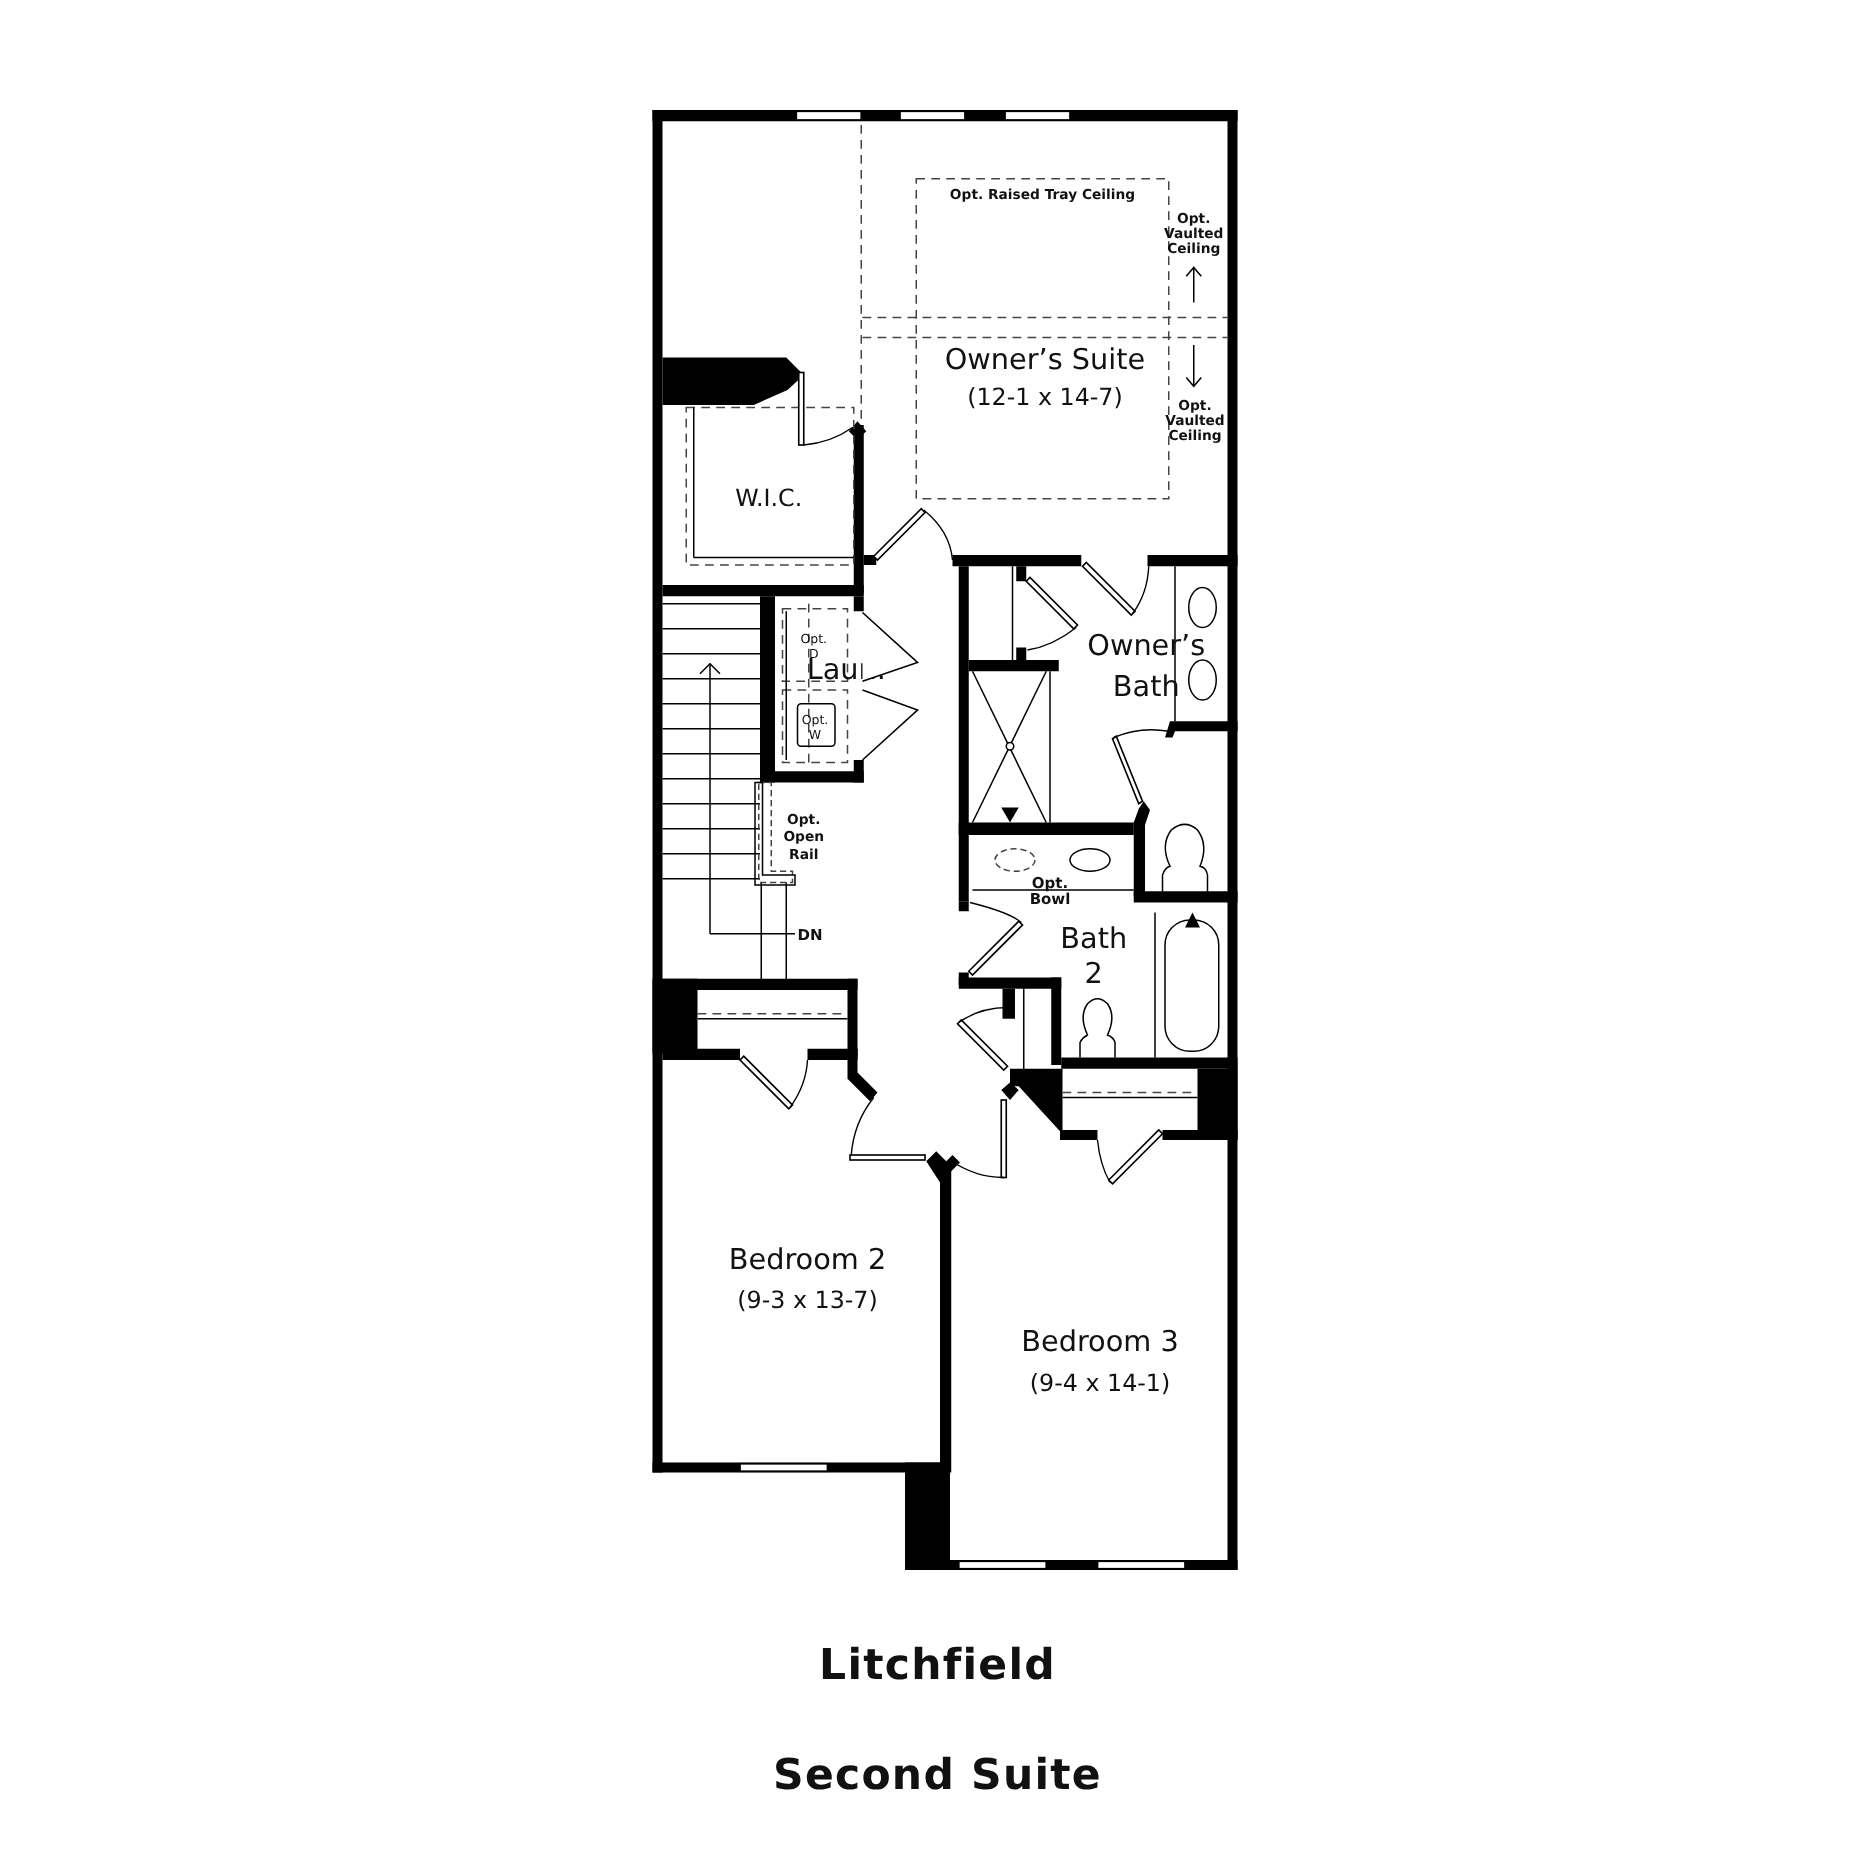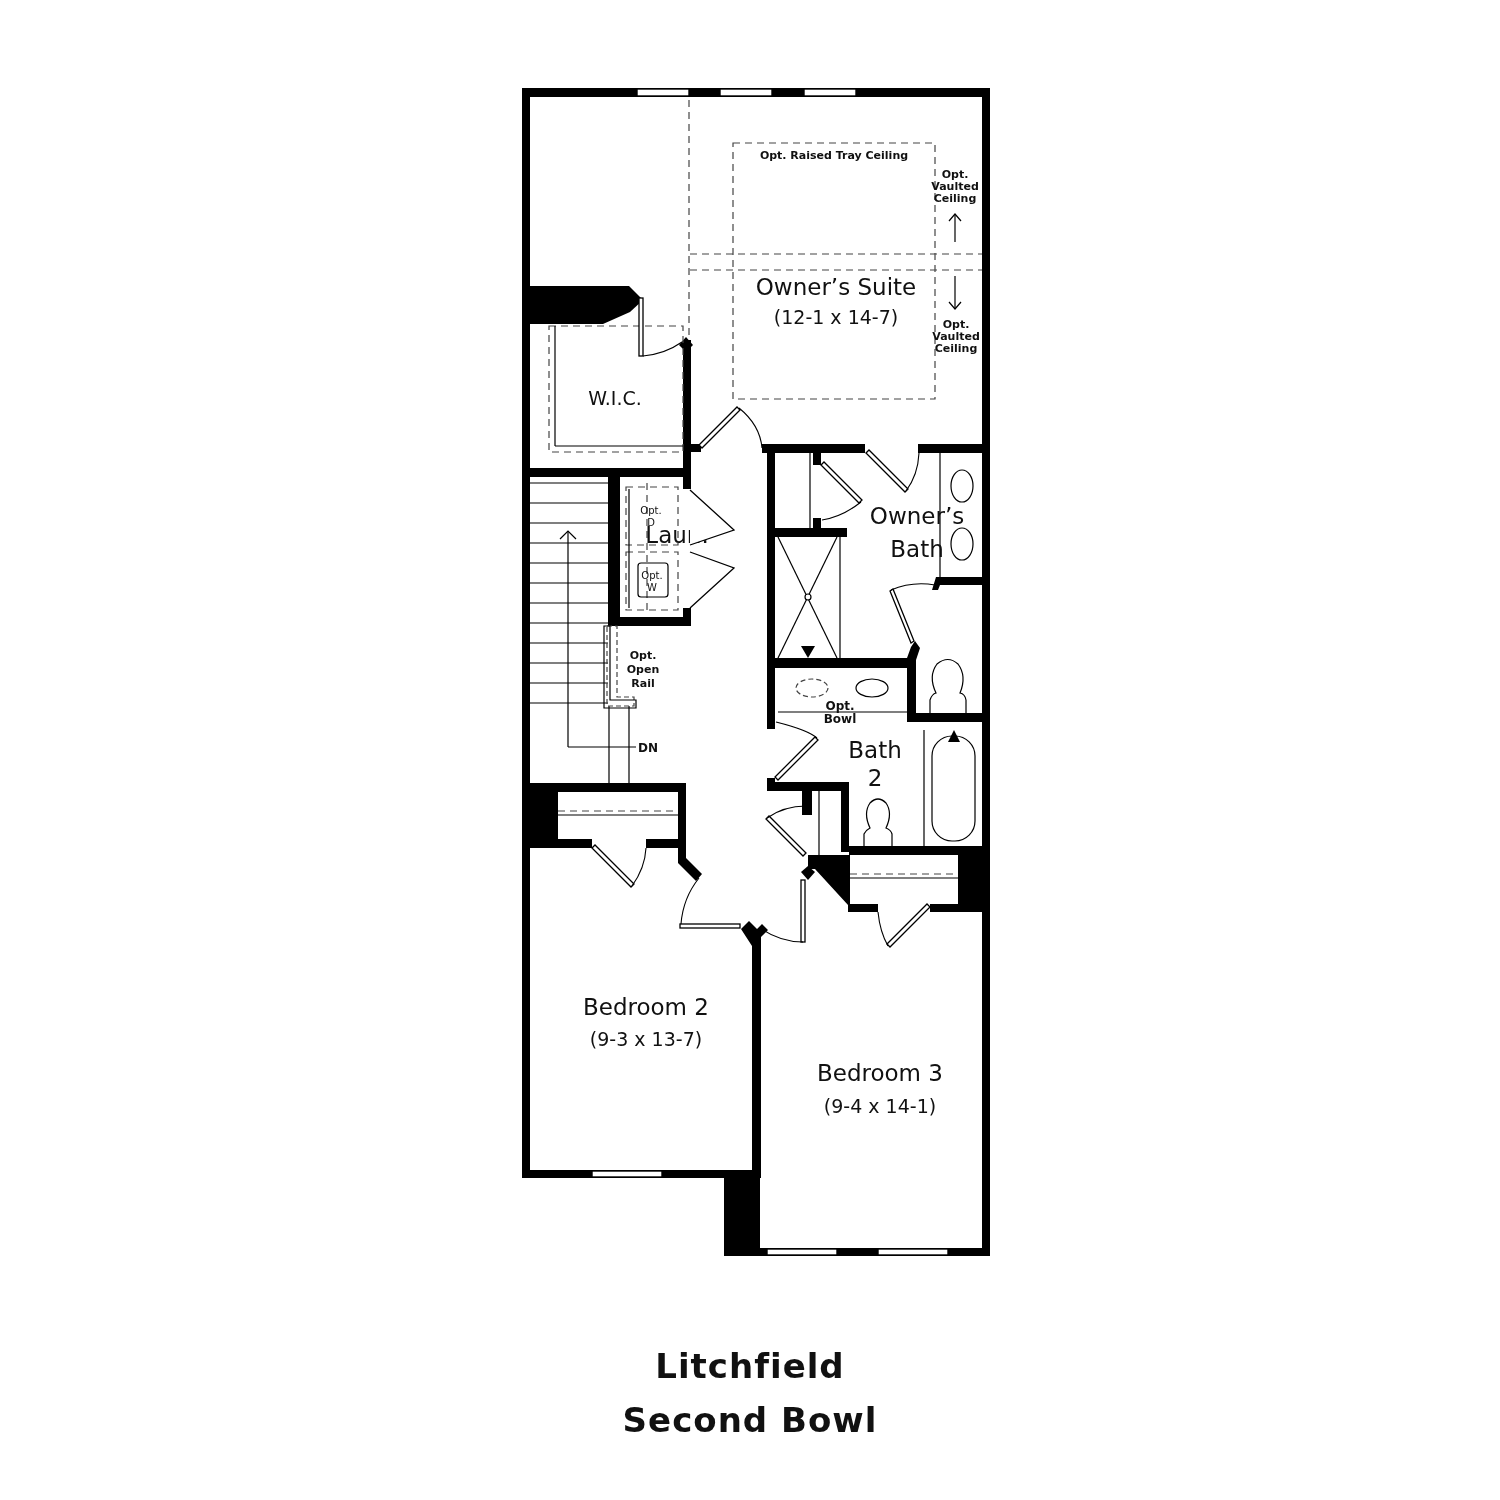--- a/index.html
+++ b/index.html
@@ -225,14 +225,14 @@
 
   <rect class="door" x="680" y="924" width="60" height="4"></rect>
   <path class="swing" d="M 681 924 Q 683 898 699 878"></path>
 
   <text class="lbl-lg" x="646" y="1015">Bedroom 2</text>
   <text class="lbl-md" x="646" y="1046">(9-3 x 13-7)</text>
   <text class="lbl-lg" x="880" y="1081">Bedroom 3</text>
   <text class="lbl-md" x="880" y="1113">(9-4 x 14-1)</text>
 </svg>
 
-<div class="title" style="top:1346px">Litchfield</div>
-<div class="title" style="top:1400px">Second Bowl</div>
+<div class="title" style="top:1312px">Litchfield</div>
+<div class="title" style="top:1400px">Second Suite</div>
 
 </body></html>

